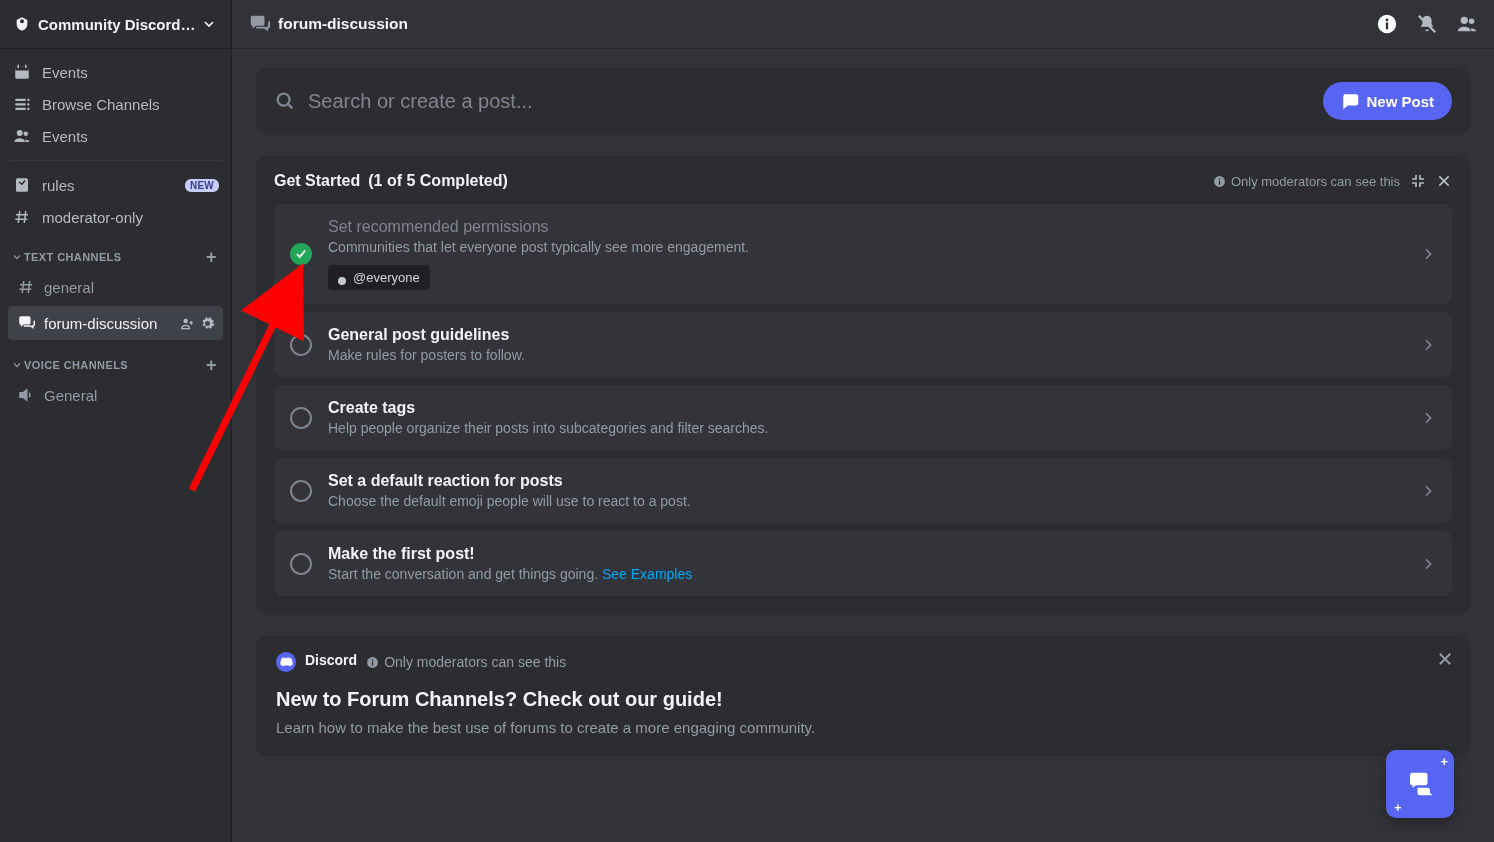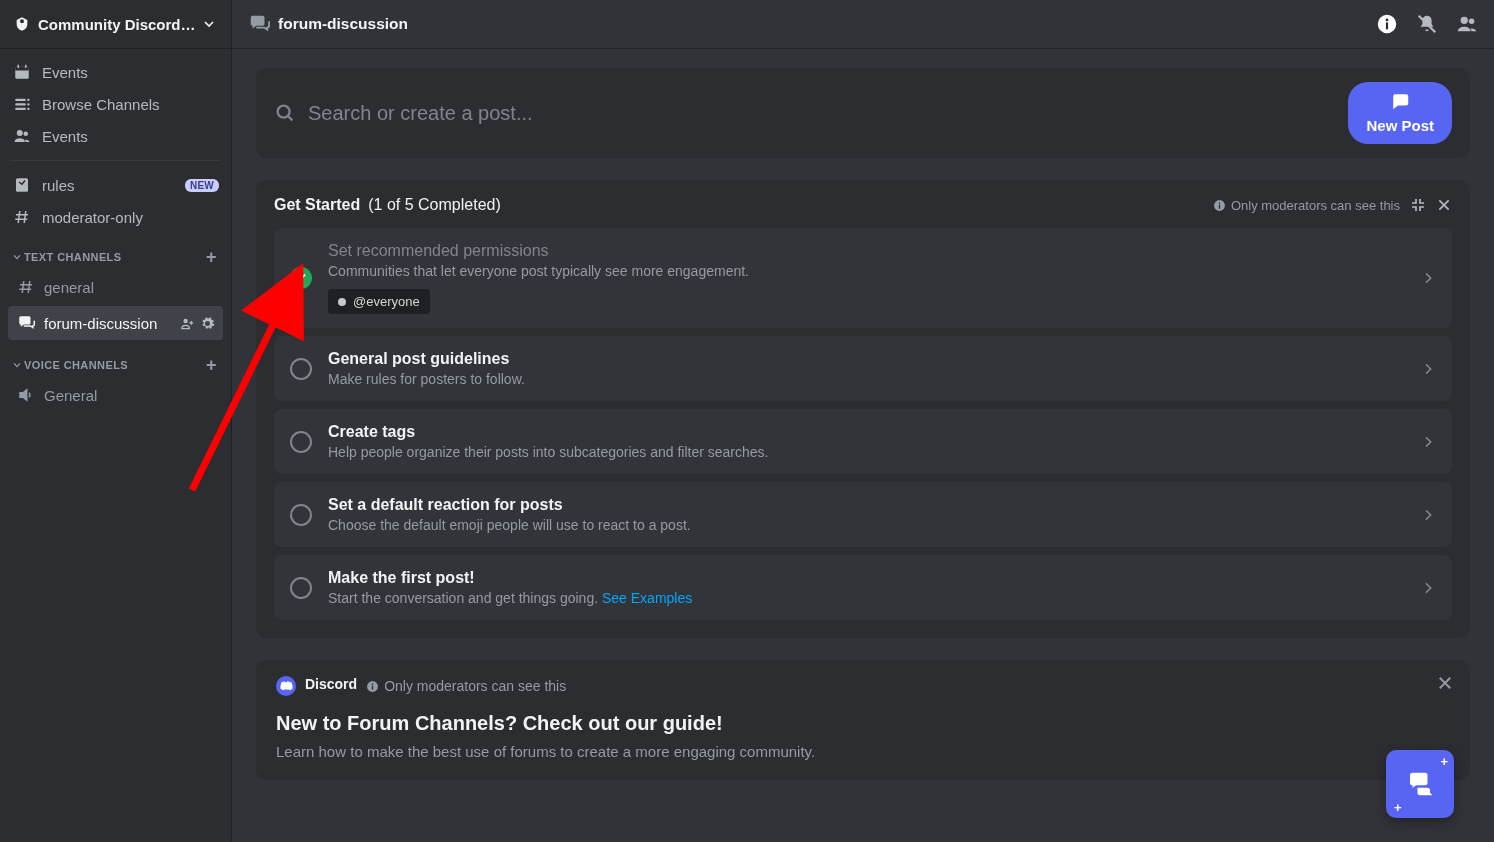--- a/index.html
+++ b/index.html
@@ -60,46 +60,46 @@
 
   .content{flex:1;overflow:auto;padding:20px 24px 24px;}
   .content::-webkit-scrollbar{width:8px;}
   .content::-webkit-scrollbar-thumb{background:#1a1b1e;border-radius:4px;}
 
   
   .search-row{display:flex;align-items:center;gap:14px;background:var(--bg-card);padding:14px 18px;border-radius:10px;}
   .search-box{flex:1;display:flex;align-items:center;gap:10px;color:var(--text-muted);}
   .search-box input{flex:1;background:transparent;border:none;outline:none;color:var(--text-primary);font-size:20px;font-weight:500;}
   .search-box input::placeholder{color:var(--text-muted);font-weight:500;}
-  .new-post{background:var(--accent);color:#fff;border-radius:20px;padding:10px 18px;font-weight:600;font-size:15px;display:flex;align-items:center;gap:7px;cursor:pointer;flex-direction:column;}
+  .new-post{background:var(--accent);color:#fff;border-radius:20px;padding:10px 18px;font-weight:600;font-size:15px;display:flex;align-items:center;gap:7px;cursor:pointer;}
   .new-post .np-ic{width:18px;height:18px;display:flex;align-items:center;justify-content:center;}
 
   
   .sort-row{margin-top:14px;}
   .sort-btn{display:inline-flex;align-items:center;gap:8px;background:var(--bg-pill);color:var(--text-primary);border-radius:18px;padding:7px 14px;font-size:14px;font-weight:500;cursor:pointer;}
 
   
   .card{background:var(--bg-card);border-radius:10px;margin-top:22px;padding:16px 18px 18px;}
   .card-header{display:flex;align-items:center;margin-bottom:14px;}
   .card-title{font-weight:700;font-size:16px;}
-  .card-sub{font-weight:400;font-size:16px;margin-left:8px;}
+  .card-sub{font-weight:700;font-size:16px;margin-left:8px;}
   .card-header-right{margin-left:auto;display:flex;align-items:center;gap:10px;color:var(--text-dim);font-size:13px;}
   .info-pill{display:flex;align-items:center;gap:5px;}
   .hicon{width:16px;height:16px;display:flex;align-items:center;justify-content:center;cursor:pointer;color:var(--text-secondary);}
 
   .task{background:var(--bg-card-item);border-radius:8px;padding:14px 16px;margin-top:8px;display:flex;align-items:center;gap:16px;cursor:pointer;}
   .task:first-of-type{margin-top:0;}
   .status-ring{width:22px;height:22px;border-radius:50%;border:2.5px solid #80848e;flex-shrink:0;}
   .status-check{width:22px;height:22px;border-radius:50%;background:var(--green);display:flex;align-items:center;justify-content:center;flex-shrink:0;}
   .task-body{flex:1;min-width:0;}
   .task-title{font-weight:600;font-size:16px;color:var(--text-primary);margin-bottom:3px;}
   .task-title.done{color:var(--text-muted);font-weight:500;}
   .task-desc{font-size:14px;color:var(--text-dim);}
   .task-desc .link{color:var(--link);cursor:pointer;}
-  .role-tag{display:inline-flex;align-items:center;gap:7px;background:#1f2023;border-radius:4px;padding:5px 10px;margin-top:10px;font-size:13px;color:#d4d6d9;}
+  .role-tag{display:inline-flex;align-items:flex-end;gap:7px;background:#1f2023;border-radius:4px;padding:5px 10px;margin-top:10px;font-size:13px;color:#d4d6d9;}
   .role-dot{width:8px;height:8px;border-radius:50%;background:#c4c9ce;}
   .task-chevron{color:var(--text-muted);flex-shrink:0;}
 
   
   .guide-card{background:var(--bg-card);border-radius:10px;margin-top:22px;padding:16px 20px 20px;position:relative;}
   .gc-top{display:flex;gap:9px;font-size:14px;}
   .gc-logo{width:20px;height:20px;border-radius:50%;background:var(--accent);display:flex;align-items:center;justify-content:center;color:#fff;flex-shrink:0;}
   .gc-name{font-weight:600;color:var(--text-primary);}
   .gc-mod{color:var(--text-dim);display:flex;align-items:center;gap:5px;}
   .gc-close{position:absolute;top:14px;right:16px;color:var(--text-dim);cursor:pointer;}

